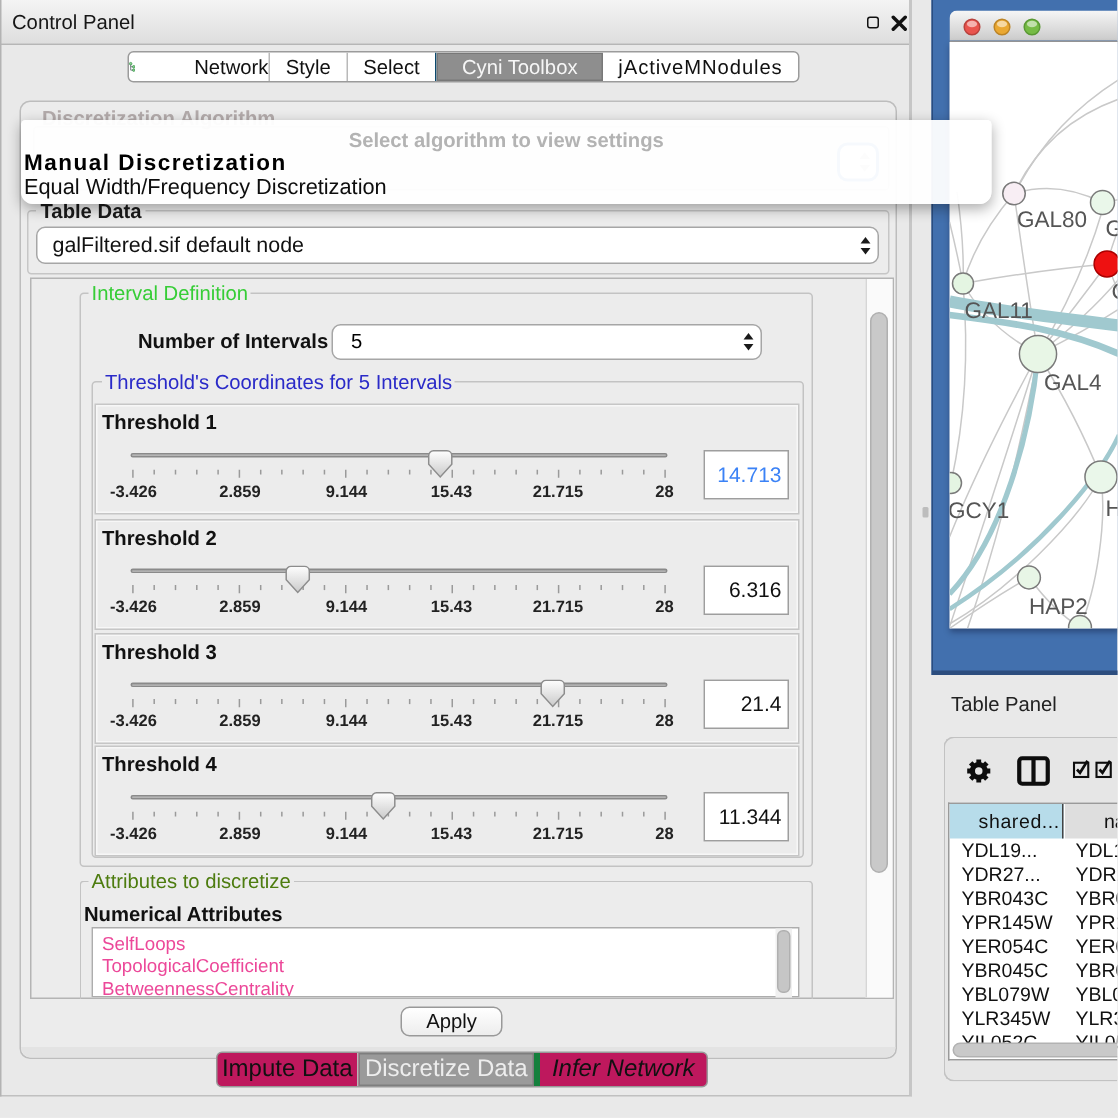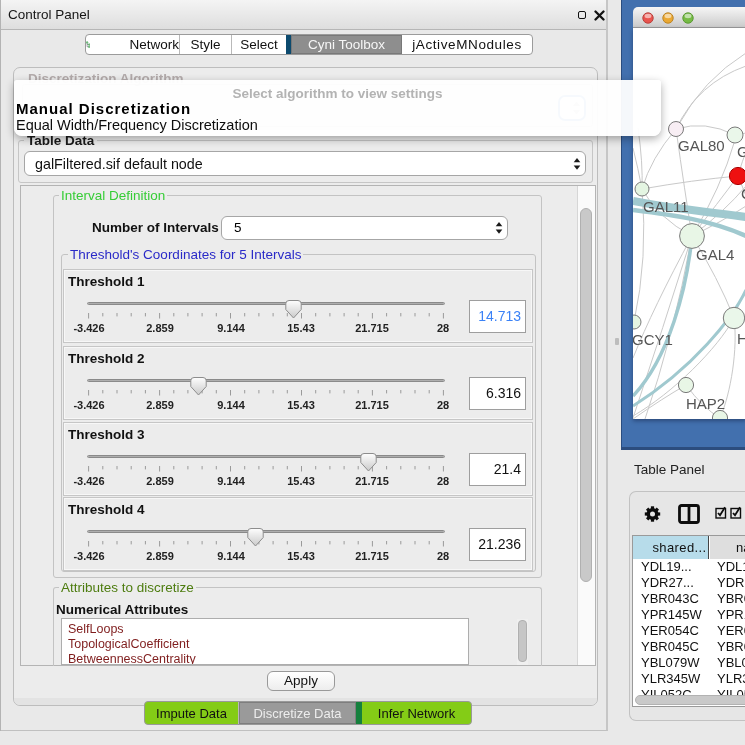--- a/index.html
+++ b/index.html
@@ -26,21 +26,21 @@
     <div style="width:94px; display:flex; align-items:center; justify-content:center; border-right:1px solid #b9b9b9;gap:35px;">
       <svg width="12" height="17" viewBox="0 0 12 17" style="margin-right:4px;">
         <path d="M3,4 L3,14.5 M3,8.5 L7,8.5 M3,14.5 L7,14.5" stroke="#5a5a6a" stroke-width="1.4" fill="none"></path>
         <circle cx="3" cy="3" r="2.3" fill="#8fd08f" stroke="#1f8b3a" stroke-width="1.1"></circle>
         <circle cx="8.5" cy="8.5" r="2.3" fill="#8fd08f" stroke="#1f8b3a" stroke-width="1.1"></circle>
         <circle cx="8.5" cy="14.5" r="2.3" fill="#8fd08f" stroke="#1f8b3a" stroke-width="1.1"></circle>
       </svg>
       <span>Network</span>
     </div>
     <div style="width:52px; display:flex; align-items:center; justify-content:center; border-right:1px solid #b9b9b9;">Style</div>
-    <div style="width:59px; display:flex; align-items:center; justify-content:center; border-right:5px solid #0c4a6e;">Select</div>
+    <div style="width:59px; display:flex; align-items:center; justify-content:center; border-right:1px solid #0c4a6e;">Select</div>
     <div style="width:111px; display:flex; align-items:center; justify-content:center; background:#8e8e8e; color:#f6f6f6; box-shadow:inset 0 0 0 1px #787878;">Cyni Toolbox</div>
     <div style="flex:1; display:flex; align-items:center; justify-content:center; letter-spacing:0.6px;">jActiveMNodules</div>
   </div>
 
   <div class="abs" style="left:13px; top:67px; width:585px; height:639px; background:#ececec; border:1px solid #bdbdbd; border-radius:7px;"></div>
   <div class="abs" style="left:14px; top:698px; width:583px; height:7px; background:#e3e3e3; border-radius:0 0 7px 7px;"></div>
 
   <div class="abs" style="left:22px; top:84px; width:571px; height:43px; border:1px solid #c6c6c6; border-radius:3px;"></div>
   <div class="abs" style="left:28px; top:71px; font-size:13.5px; font-weight:bold; color:#b3abab;">Discretization Algorithm</div>
 
@@ -267,37 +267,37 @@
   <div class="abs" style="left:413px; top:550px; width:60px; text-align:center; font-size:11px; font-weight:bold; color:#222;">28</div>
   <svg class="abs" style="left:246.9px; top:527.5px;" width="17" height="19" viewBox="0 0 17 19">
     <defs>
         <linearGradient id="th4" x1="0" y1="0" x2="0" y2="1">
           <stop offset="0" stop-color="#fefefe"></stop>
           <stop offset="1" stop-color="#cacaca"></stop>
         </linearGradient>
       </defs>
     <path d="M4,0.5 h9 a3.2,3.2 0 0 1 3.2,3.2 v5.8 l-7.7,8.5 l-7.7,-8.5 v-5.8 a3.2,3.2 0 0 1 3.2,-3.2 z" fill="url(#th4)" stroke="#8d8d8d" stroke-width="1"></path>
   </svg>
-  <div class="abs" style="left:469px; top:528px; width:57px; height:33px; background:#fff; border:1px solid #9e9e9e; font-size:14px; color:#111; text-align:right; line-height:31px; padding-right:4px;">21.236</div>
+  <div class="abs" style="left:469px; top:528px; width:57px; height:33px; background:#fff; border:1px solid #9e9e9e; font-size:14px; color:#111; text-align:right; line-height:31px; padding-right:4px;">11.344</div>
 
   <div class="abs" style="left:53px; top:587px; width:489px; height:79px; border:1px solid #c3c3c3; border-top-left-radius:3px; border-top-right-radius:3px; border-bottom:none;"></div>
   <div class="abs" style="left:59px; top:580px; font-size:13.5px; color:#4d7c0f; background:#ececec; padding:0 2px;">Attributes to discretize</div>
   <div class="abs" style="left:56px; top:602px; font-size:13.5px; font-weight:bold; color:#111;">Numerical Attributes</div>
-  <div class="abs" style="left:61px; top:618px; width:408px; height:47px; background:#fff; border:1px solid #adadad; font-size:12.5px; color:#7f1d1d; overflow:hidden;">
+  <div class="abs" style="left:61px; top:618px; width:472px; height:47px; background:#fff; border:1px solid #adadad; font-size:12.5px; color:#ec4899; overflow:hidden;">
     <div style="padding:2.5px 0 0 6px; line-height:15.3px;">SelfLoops<br>TopologicalCoefficient<br>BetweennessCentrality</div>
   </div>
   <div class="abs" style="left:517px; top:619px; width:11px; height:46px; background:#f0f0f0;"></div>
   <div class="abs" style="left:518px; top:620px; width:9px; height:42px; background:#c6c6c6; border:1px solid #b0b0b0; border-radius:4px;"></div>
 
   <div class="abs" style="left:267px; top:671px; width:68px; height:20px; background:linear-gradient(#ffffff,#ededed); border:1px solid #999; border-radius:6px; font-size:13.5px; color:#111; text-align:center; line-height:18px;">Apply</div>
 
-  <div class="abs" style="left:144px; top:701px; width:328px; height:24px; background:#84cc16; border:1px solid #999; border-radius:4px; display:flex; font-size:13px; color:#111; overflow:hidden;">
+  <div class="abs" style="left:144px; top:701px; width:328px; height:24px; background:#be185d; border:1px solid #999; border-radius:4px; display:flex; font-size:16px; color:#111; overflow:hidden;">
     <div style="width:94px; display:flex; align-items:center; justify-content:center; border-right:1px solid #b9b9b9;">Impute Data</div>
     <div style="width:117px; display:flex; align-items:center; justify-content:center; background:#9a9a9a; color:#ededed; box-shadow:inset 0 0 0 1px #7e7e7e;">Discretize Data</div>
-    <div style="flex:1; display:flex; align-items:center; justify-content:center; border-left:6px solid #15803d;">Infer Network</div>
+    <div style="flex:1; display:flex; align-items:center; justify-content:center; border-left:4px solid #15803d;font-style:italic;">Infer Network</div>
   </div>
 </div>
 
 <div class="abs" style="left:14px; top:80px; width:647px; height:56px; background:rgba(255,255,255,0.95); border-radius:3px 3px 8px 8px; box-shadow:0 3px 9px rgba(0,0,0,0.32); z-index:40;">
   <div class="abs" style="left:0; right:0; top:6px; text-align:center; font-size:13.5px; font-weight:bold; color:#b3b3b3;">Select algorithm to view settings</div>
   <div class="abs" style="left:2px; top:20px; font-size:15px; font-weight:bold; letter-spacing:1px; color:#000000;">Manual Discretization</div>
   <div class="abs" style="left:2px; top:37px; font-size:14.5px; color:#0d0d0d;">Equal Width/Frequency Discretization</div>
 </div>
 
 <div class="abs" style="left:615px; top:338px; width:4px; height:7px; background:#bdbdbd; border-radius:1px;"></div>

